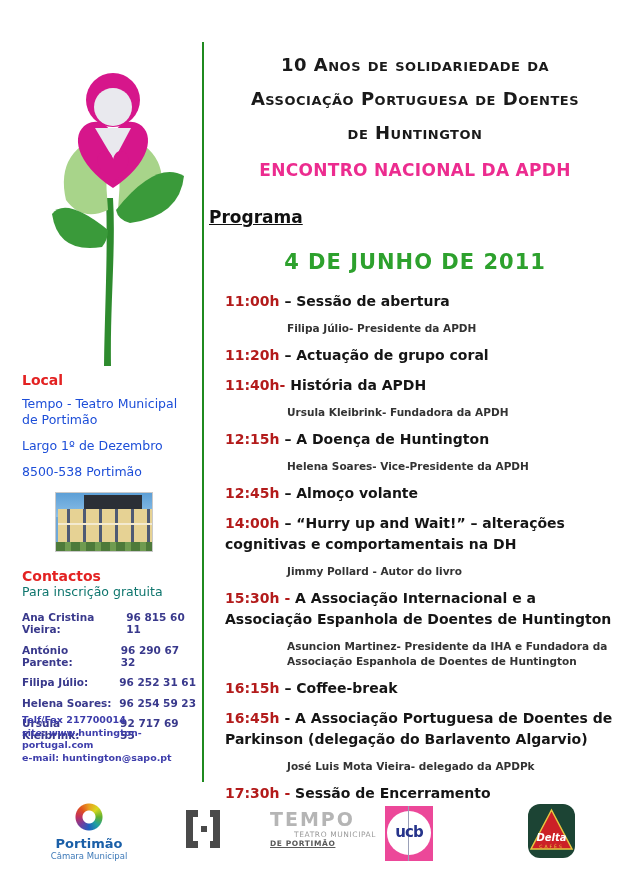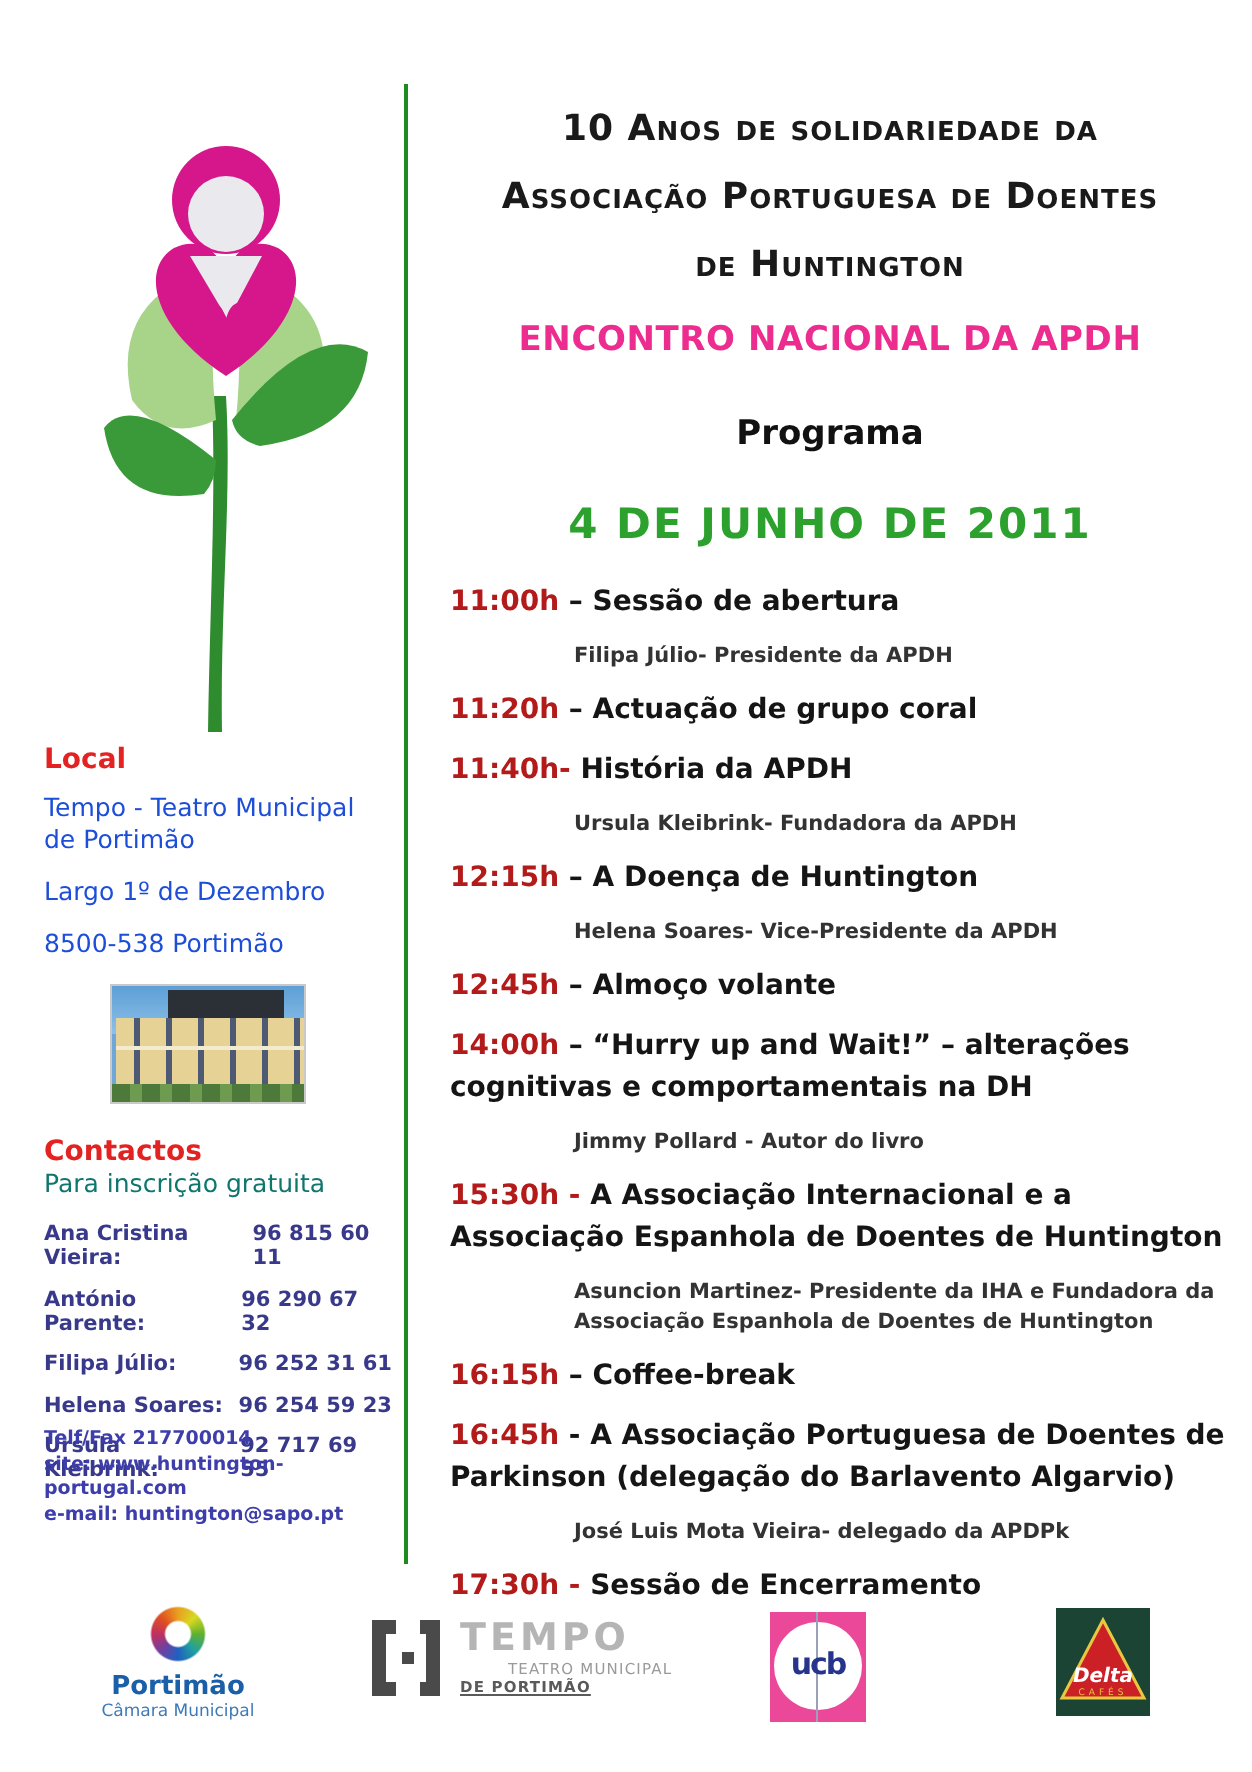--- a/index.html
+++ b/index.html
@@ -27,55 +27,55 @@
 
   .contacts-box { position:absolute; left:22px; top:568px; width:174px; }
   .contacts-sub { font-size:12.5px; color:#0f766e; margin:-4px 0 12px; }
   .contact-row { display:flex; justify-content:space-between; font-size:10.5px; font-weight:bold; color:#39398c; margin-bottom:8.5px; }
   .info-box { position:absolute; left:22px; top:714px; width:180px; font-size:9.5px; font-weight:bold; color:#3d3dab; line-height:12.5px; }
 
   
   .main { position:absolute; left:209px; top:48px; width:412px; }
   .title-line { font-variant:small-caps; text-align:center; font-size:18px; font-weight:bold; color:#1a1a1a; line-height:34px; letter-spacing:0.5px; }
   .subtitle { text-align:center; font-size:17px; font-weight:bold; color:#ec2c8f; margin-top:10px; letter-spacing:0.3px; }
-  .programa { text-align:center; font-size:17px; font-weight:bold; color:#111111; margin-top:27px; }
+  .programa { font-size:17px; font-weight:bold; color:#111111; margin-top:27px;text-decoration:underline; }
   .date-head { text-align:center; font-size:21px; font-weight:bold; color:#2da12d; margin-top:23px; letter-spacing:1px; }
 
   .sched { margin-top:17px; }
   .sched-row { font-size:14px; font-weight:bold; color:#151515; line-height:21px; margin-bottom:9px;margin-left:16px; }
   .sched-time { color:#b31b1b; }
   .speaker { font-size:10.5px; font-weight:bold; color:#333333; margin:4px 0 9px 78px; line-height:15px; }
   .speaker.tight { margin-top:0px; }
 
   
   .footer { position:absolute; left:0; top:796px; width:626px; height:80px; }
 
   .portimao { position:absolute; left:46px; top:4px; width:86px; text-align:center; }
   .swirl { position:relative; width:34px; height:34px; margin:0 auto 2px; border-radius:50%;
     background:conic-gradient(#e8a020,#d8d820,#60b030,#20a0a0,#2060c0,#7040a0,#c03060,#e05020,#e8a020);
     -webkit-mask:radial-gradient(circle, transparent 0 6px, black 7px 13px, transparent 14px);
             mask:radial-gradient(circle, transparent 0 6px, black 7px 13px, transparent 14px); }
   .portimao-name { font-size:13px; font-weight:bold; color:#1a5fa8; }
   .portimao-sub { font-size:8.5px; color:#3d79b8; }
 
-  .tempo { position:absolute; left:186px; top:14px; display:flex; align-items:center; }
+  .tempo { position:absolute; left:186px; top:14px; display:flex; align-items:center;gap:40px; }
   .bracket { position:relative; width:34px; height:38px; margin-right:10px; }
   .br-l { position:absolute; left:0; top:0; width:12px; height:38px; border-left:7px solid #4a4a4a; border-top:7px solid #4a4a4a; border-bottom:7px solid #4a4a4a; }
   .br-dot { position:absolute; left:15px; top:16px; width:6px; height:6px; background:#4a4a4a; }
   .br-r { position:absolute; right:0; top:0; width:10px; height:38px; border-right:7px solid #4a4a4a; border-top:7px solid #4a4a4a; border-bottom:7px solid #4a4a4a; }
   .tempo-name { font-size:19px; font-weight:bold; color:#b5b5b5; letter-spacing:2px; line-height:18px; }
   .tempo-sub1 { font-size:7.5px; color:#9a9a9a; letter-spacing:0.6px; margin-top:2px;margin-left:24px; }
   .tempo-sub2 { font-size:7.5px; color:#5a5a5a; font-weight:bold; letter-spacing:0.6px;text-decoration:underline; }
 
   .ucb { position:absolute; left:385px; top:10px; width:48px; height:55px; background:#ec4899; }
   .ucb-circle { position:absolute; left:2px; top:5px; width:44px; height:44px; border-radius:50%; background:#ffffff; }
   .ucb-line { position:absolute; left:23px; top:0; width:1px; height:55px; background:#9aa0b8; }
   .ucb-text { position:absolute; left:0; top:17px; width:100%; text-align:center; font-size:15px; font-weight:bold; color:#26348b; letter-spacing:-1px; }
 
-  .delta { position:absolute; left:528px; top:8px; width:47px; height:54px; background:#1c4434; border-radius:0; }
+  .delta { position:absolute; left:528px; top:8px; width:47px; height:54px; background:#1c4434; border-radius:12px; }
   .delta svg { display:block; }
 </style>
 </head>
 <body>
 
 <div class="page">
 
   <div class="divider"></div>
 
   <div class="logo-box">

